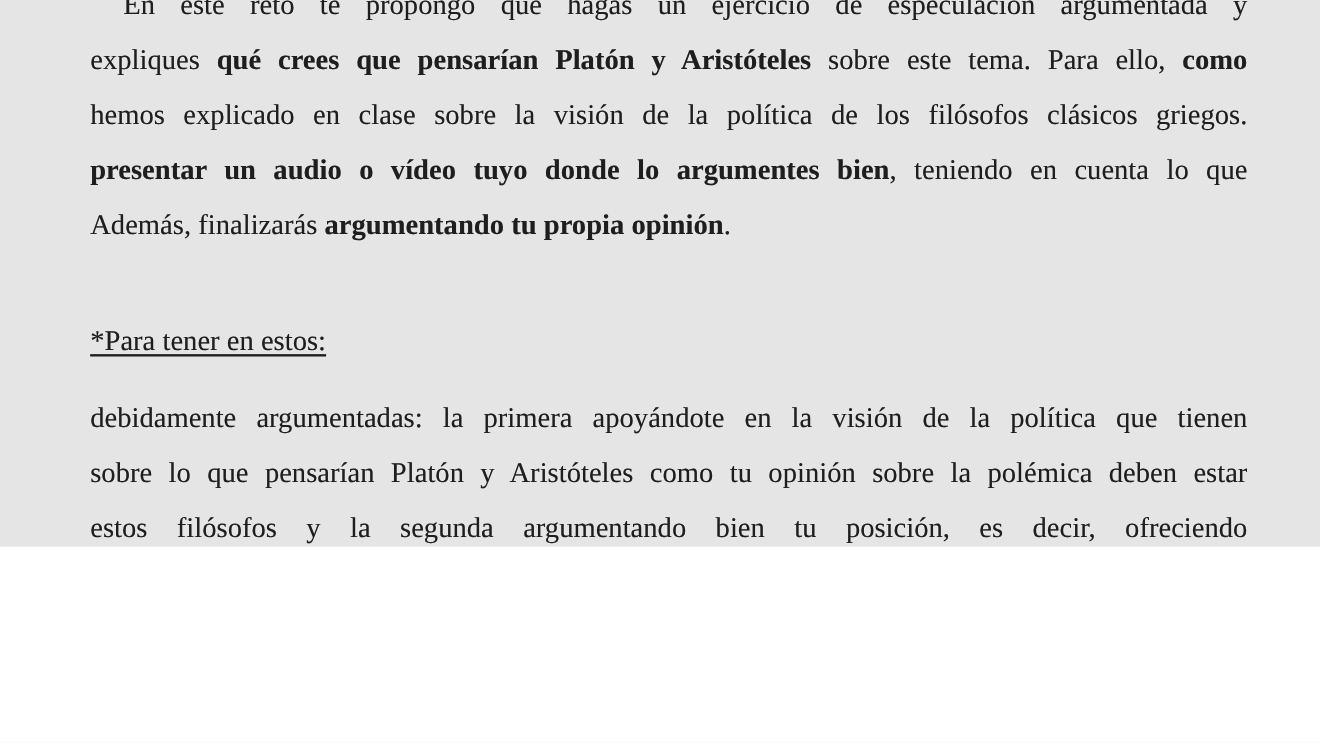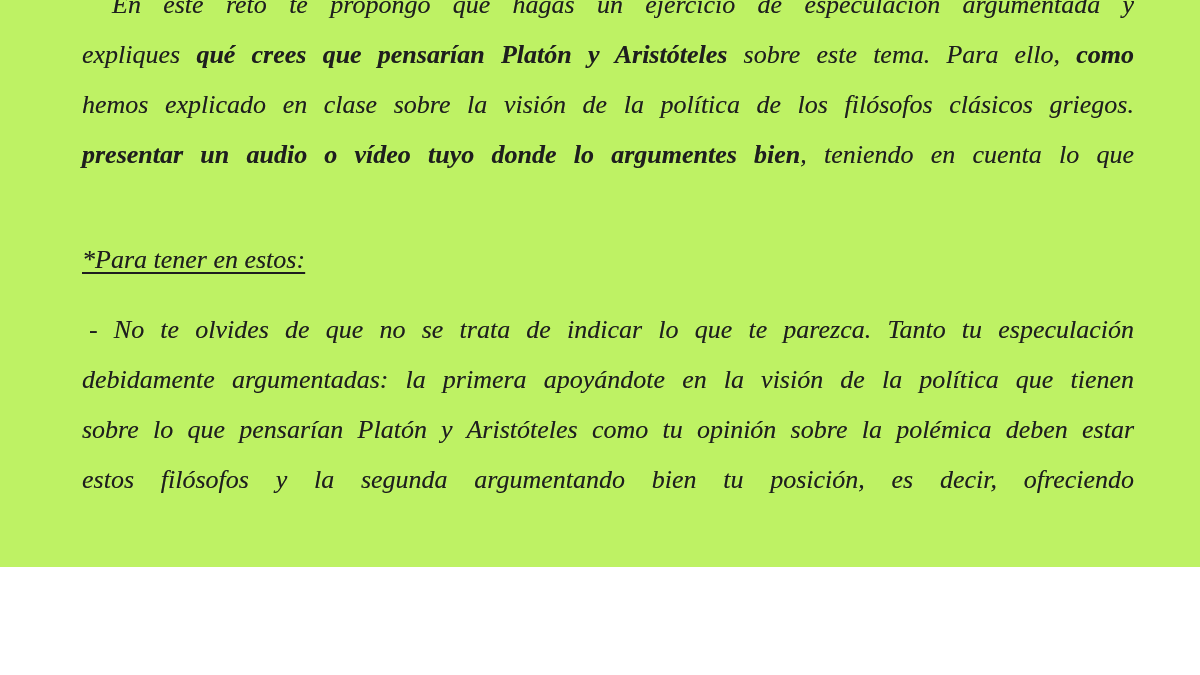--- a/index.html
+++ b/index.html
@@ -6,23 +6,22 @@
     margin: 0;
     padding: 0;
     width: 1200px;
     height: 675px;
     overflow: hidden;
     background: #ffffff;
   }
   .page {
     position: relative;
     width: 1200px;
-    height: 567px;
-    background: #bef264;
-    font-style: italic;
+    height: 497px;
+    background: #e5e5e5;
   }
   .doc {
     position: absolute;
     left: 82px;
     top: -20px;
     width: 1052px;
     font-family: "Liberation Serif", "DejaVu Serif", serif;
     font-size: 26px;
     line-height: 50px;
     color: #1e1e1e;
@@ -52,28 +51,28 @@
 <body>
 
 <div class="page">
   <div class="doc">
 
     <div>
       <div class="line j indent-lg"><span>En este reto te propongo que hagas un ejercicio de especulación argumentada y</span></div>
       <div class="line j"><span>expliques </span><span class="b">qué crees que pensarían Platón y Aristóteles</span><span> sobre este tema. Para ello, </span><span class="b">como</span></div>
       <div class="line j"><span>hemos explicado en clase sobre la visión de la política de los filósofos clásicos griegos.</span></div>
       <div class="line j"><span class="b">presentar un audio o vídeo tuyo donde lo argumentes bien</span><span>, teniendo en cuenta lo que</span></div>
+      <div class="line"><span>Además, finalizarás </span><span class="b">argumentando tu propia opinión</span><span>.</span></div>
     </div>
 
     <div class="heading-block">
       <div class="line"><span class="heading-text">*Para tener en estos:</span></div>
     </div>
 
 
     <div class="bullet2">
-      <div class="line j indent-sm"><span>- No te olvides de que no se trata de indicar lo que te parezca. Tanto tu especulación</span></div>
       <div class="line j"><span>debidamente argumentadas: la primera apoyándote en la visión de la política que tienen</span></div>
       <div class="line j"><span>sobre lo que pensarían Platón y Aristóteles como tu opinión sobre la polémica deben estar</span></div>
       <div class="line j"><span>estos filósofos y la segunda argumentando bien tu posición, es decir, ofreciendo</span></div>
     </div>
 
   </div>
 </div>
 
 </body></html>

